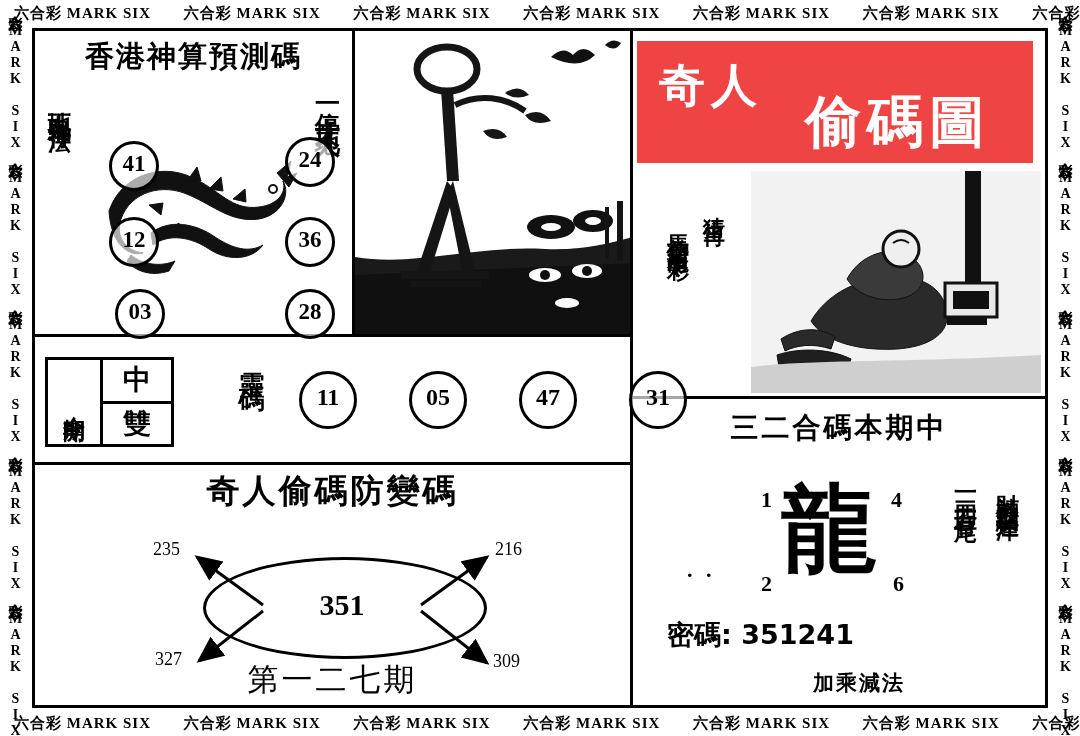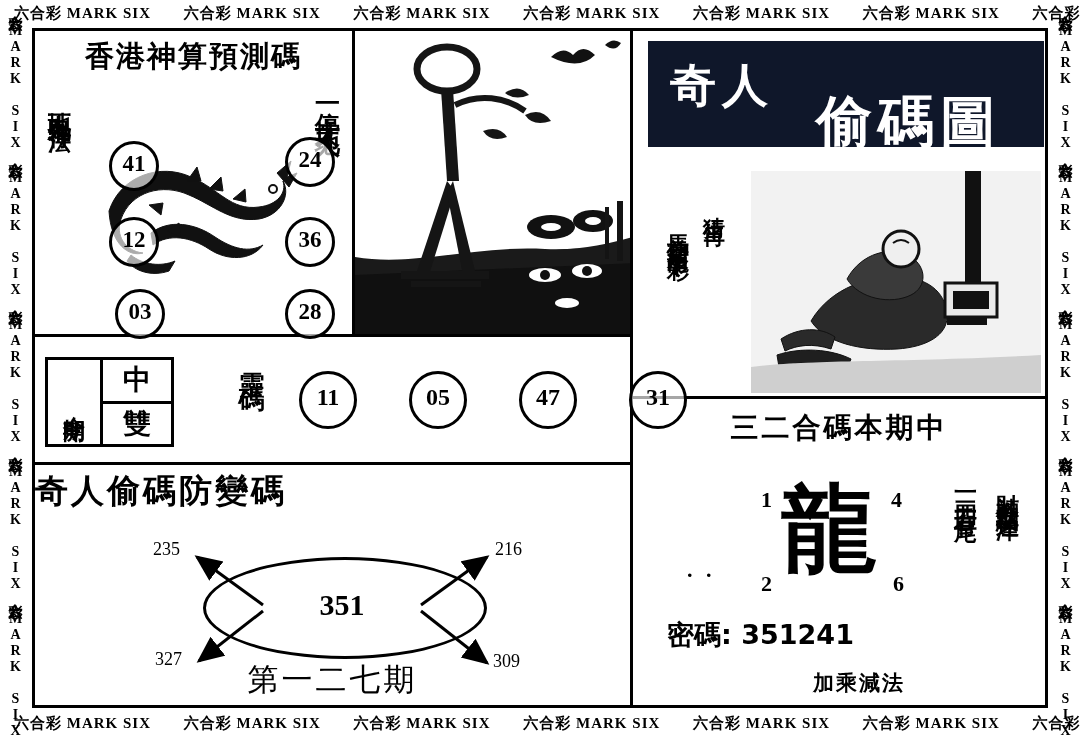--- a/index.html
+++ b/index.html
@@ -145,23 +145,23 @@
   }
 
   
   .p-qiren {
     left: 598px; top: 0; width: 412px; height: 368px;
     border-bottom: 3px solid #000;
     overflow: hidden;
   }
   .qiren-banner {
     position: absolute;
-    left: 15px; top: 10px;
-    width: 396px; height: 106px;
-    background: #0f172a;
+    left: 4px; top: 10px;
+    width: 396px; height: 122px;
+    background: #ef4444;
     overflow: hidden;
   }
   .qiren-banner .btxt {
     position: absolute;
     color: #fff;
     font-weight: bold;
     font-family: "DejaVu Sans", sans-serif;
   }
   .qiren-word1 { left: 22px; top: 14px; font-size: 46px; letter-spacing: 6px; }
   .qiren-word2 { left: 168px; top: 44px; font-size: 56px; letter-spacing: 6px; }
@@ -242,20 +242,21 @@
   }
 
   
   .p-oval {
     left: 0; top: 434px; width: 598px; height: 240px;
     border-right: 3px solid #000;
   }
   .oval-title {
     position: absolute;
     top: 4px; left: 0; width: 100%;
+    text-align: center;
     font-size: 33px;
     font-weight: bold;
     font-family: "DejaVu Sans", sans-serif;
     letter-spacing: 3px;
   }
   .oval-shape {
     position: absolute;
     left: 168px; top: 92px;
     width: 278px; height: 96px;
     border: 3px solid #000;

